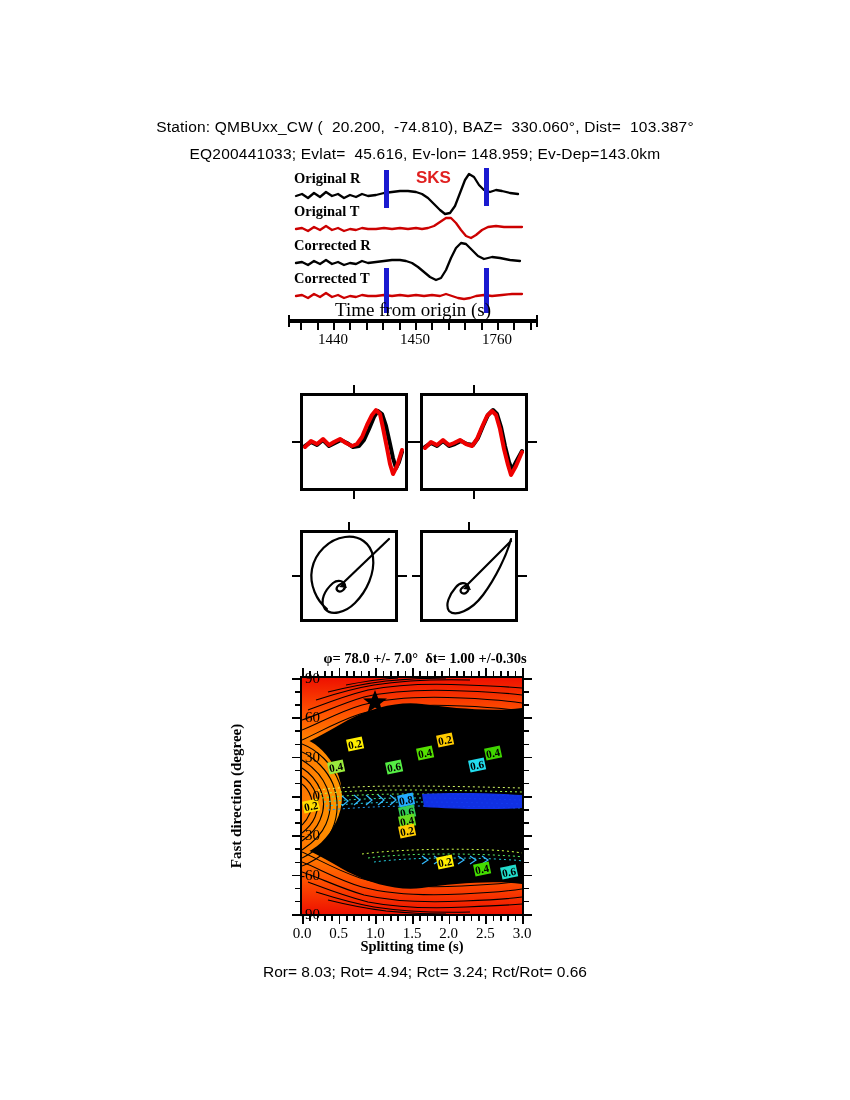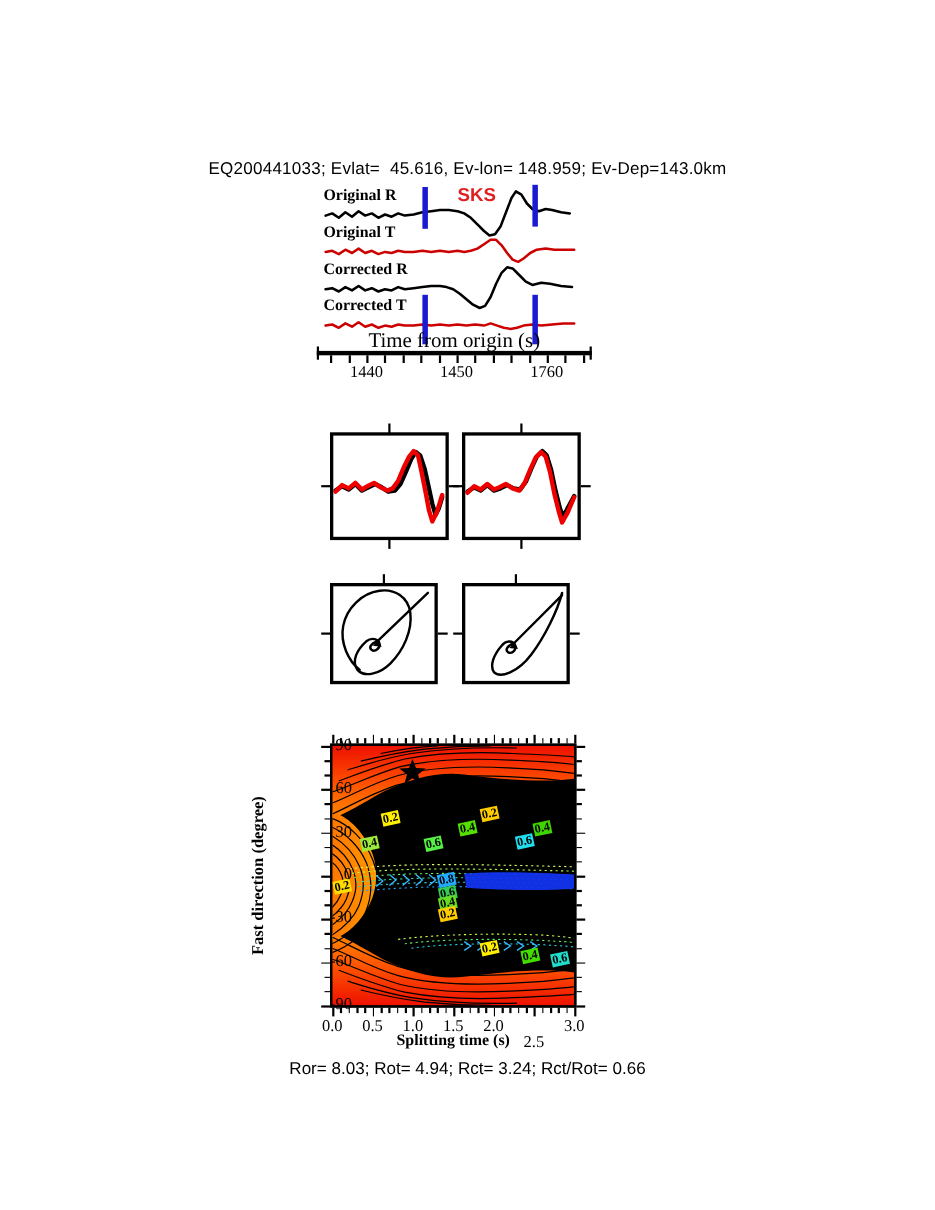--- a/index.html
+++ b/index.html
@@ -86,20 +86,21 @@
   #footer{
     position:absolute;left:0;top:963px;width:850px;text-align:center;
     font-family:"Liberation Sans",sans-serif;font-size:15.5px;color:#000;white-space:pre;
   }
 </style>
 </head>
 <body>
 
 <div class="page">
 
+  <div class="hdr" id="hdr1">Station: QMBUxx_CW (  20.200,  -74.810), BAZ=  330.060°, Dist=  103.387°</div>
   <div class="hdr" id="hdr2">EQ200441033; Evlat=  45.616, Ev-lon= 148.959; Ev-Dep=143.0km</div>
 
   <div id="wave-block">
 
     <svg width="250" height="150" viewBox="0 0 250 150">
 
       <path d="M8,28 L14,26 L20,30 L26,25 L32,29 L38,24 L44,28 L50,26 L56,30 L62,27 L68,29 L74,26 L80,28
                L88,27 L96,25 L104,24 L112,23 L120,23 L128,24 L134,26 L140,30 L146,36 L152,42 L157,46
                L162,45 L167,38 L172,25 L177,12 L181,6 L186,9 L191,17 L196,22 L202,24 L208,22 L214,23 L222,25 L230,26" fill="none" stroke="#000000" stroke-width="2.3" stroke-linejoin="round" stroke-linecap="round"></path>
 
@@ -204,20 +205,21 @@
       <path d="M40,56 L45,51 L48,57 Z" fill="#000000"></path>
     </svg>
   </div>
   <div class="tickmark" style="left:292px;top:575px;width:9px;height:2px;"></div>
   <div class="tickmark" style="left:398px;top:575px;width:9px;height:2px;"></div>
   <div class="tickmark" style="left:412px;top:575px;width:9px;height:2px;"></div>
   <div class="tickmark" style="left:518px;top:575px;width:9px;height:2px;"></div>
   <div class="tickmark" style="left:348px;top:522px;width:2px;height:9px;"></div>
   <div class="tickmark" style="left:468px;top:522px;width:2px;height:9px;"></div>
 
+  <div id="contour-title">φ= 78.0 +/- 7.0°  δt= 1.00 +/-0.30s</div>
 
   <div class="ylabel">Fast direction (degree)</div>
   <div class="xlabel">Splitting time (s)</div>
 
   <div id="contour-wrap">
     <div id="contour-frame">
 
       <svg id="contour-svg" width="220" height="236" viewBox="0 0 220 236" preserveAspectRatio="none">
         <defs>
           <linearGradient id="gTop" x1="0" y1="0" x2="0" y2="1">
@@ -436,21 +438,21 @@
         <div class="cminor" style="left: 224px; top: 2px; height: 1.5px; width: 8px; background: rgb(0, 0, 0);"></div>
       </div>
   </div>
 
   <div id="contour-xtick-labels">
       <div class="xtick-label" style="left: 302px; top: 925px;">0.0</div>
       <div class="xtick-label" style="left: 338.667px; top: 925px;">0.5</div>
       <div class="xtick-label" style="left: 375.333px; top: 925px;">1.0</div>
       <div class="xtick-label" style="left: 412px; top: 925px;">1.5</div>
       <div class="xtick-label" style="left: 448.667px; top: 925px;">2.0</div>
-      <div class="xtick-label" style="left: 485.333px; top: 925px; margin-top: 15px;">2.5</div>
+      <div class="xtick-label" style="left: 485.333px; top: 925px;">2.5</div>
       <div class="xtick-label" style="left: 522px; top: 925px;">3.0</div>
     </div>
   <div id="contour-ytick-labels">
       <div class="ytick-label" style="top: 678px;">90</div>
       <div class="ytick-label" style="top: 717.333px;">60</div>
       <div class="ytick-label" style="top: 756.667px;">30</div>
       <div class="ytick-label" style="top: 796px;">0</div>
       <div class="ytick-label" style="top: 835.333px; margin-left: 20px;">-30</div>
       <div class="ytick-label" style="top: 874.667px;">-60</div>
       <div class="ytick-label" style="top: 914px;">-90</div>

